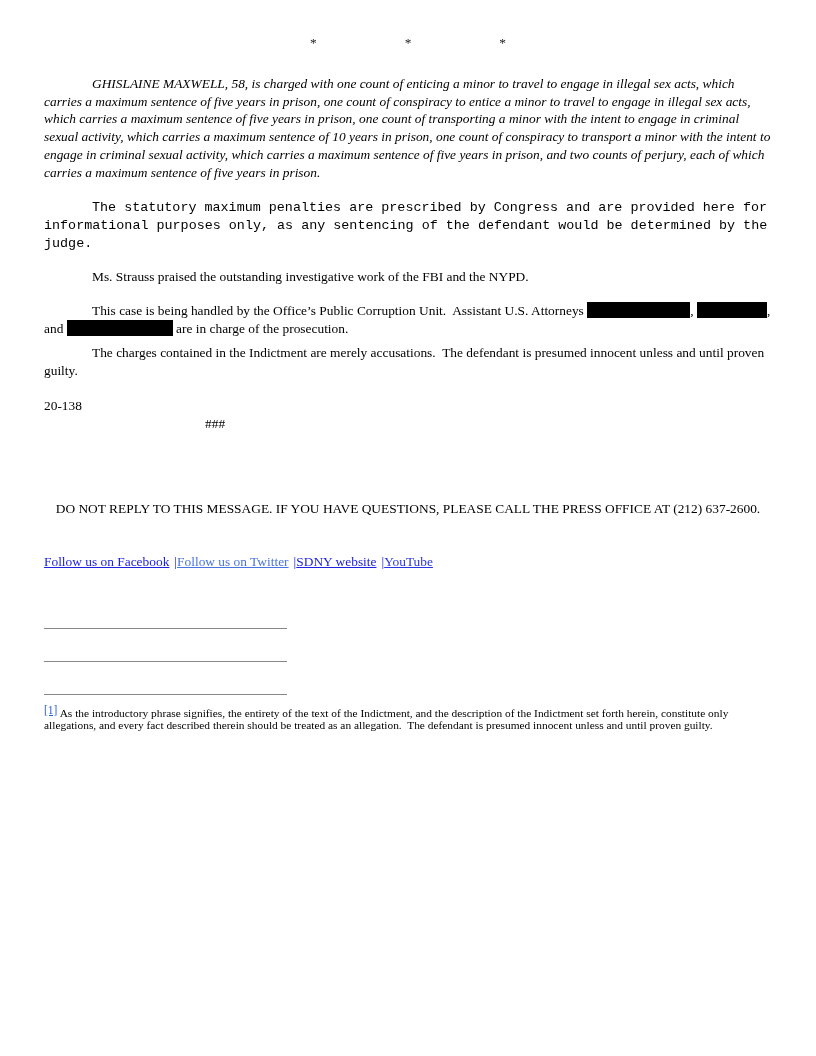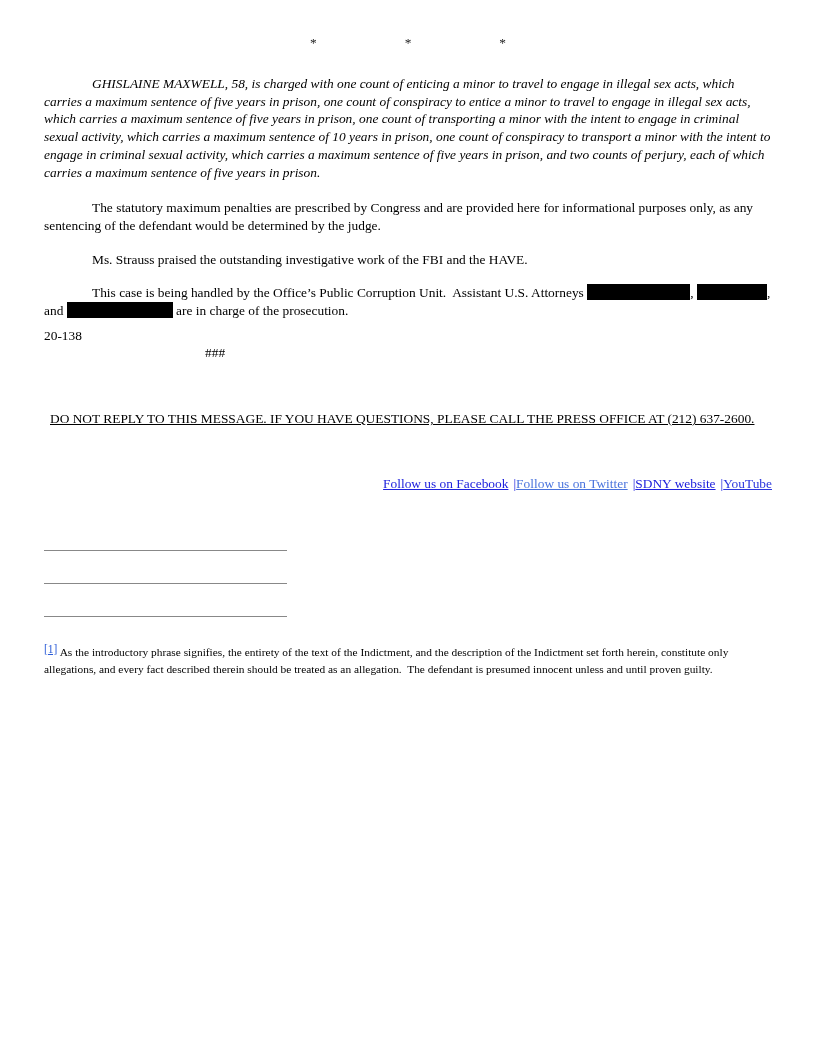--- a/index.html
+++ b/index.html
@@ -25,62 +25,61 @@
     display: flex;
     justify-content: center;
     gap: 88px;
     color: #222222;
   }
   .para {
     white-space: pre-wrap;
     text-indent: 48px;
   }
   .p-charges   { margin-bottom: 18px; font-style: italic; }
-  .p-statutory { margin-bottom: 16px; }
+  .p-statutory { margin-bottom: 16px; font-family: Liberation Mono, monospace; }
   .p-praise    { margin-bottom: 16px; }
   .p-handling  { margin-bottom: 7px; }
   .p-accusations { margin-bottom: 17px; }
   .case-number { text-indent: 0; }
   .end-marker-row { padding-left: 161px; }
   .redact {
     display: inline-block;
     height: 16px;
     background: #000000;
     vertical-align: -3px;
   }
   .notice {
-    margin-top: 48px;
-    text-align: left;
+    margin-top: 68px;
+    text-align: center;
     white-space: pre-wrap;
     padding: 0 6px;
-    text-decoration: underline;
   }
   .links-row {
-    margin-top: 47px;
-    text-align: right;
+    margin-top: 35px;
+    text-align: left;
   }
   .links-row a {
     text-decoration: underline;
     cursor: pointer;
   }
   .pipe {
     color: #1f22dd;
     margin-left: 5px;
   }
   .sig-line {
     width: 243px;
     border-top: 1px solid #888888;
     height: 0;
   }
   .sig-line.first { margin-top: 57px; }
   .sig-line.next  { margin-top: 32px; }
   .footnote {
-    margin-top: 24px;
+    margin-top: 9px;
     font-size: 11.4px;
-    line-height: 17px;
+    line-height: 12px;
     white-space: pre-wrap;
   }
   .footnote-marker {
     color: #2a5bd7;
     text-decoration: underline;
     vertical-align: 3px;
     font-size: 11.5px;
     cursor: pointer;
   }
 </style>
@@ -92,24 +91,25 @@
   <div class="stars-row">
     <span>*</span>
     <span>*</span>
     <span>*</span>
   </div>
 
   <div class="para p-charges">GHISLAINE MAXWELL, 58, is charged with one count of enticing a minor to travel to engage in illegal sex acts, which carries a maximum sentence of five years in prison, one count of conspiracy to entice a minor to travel to engage in illegal sex acts, which carries a maximum sentence of five years in prison, one count of transporting a minor with the intent to engage in criminal sexual activity, which carries a maximum sentence of 10 years in prison, one count of conspiracy to transport a minor with the intent to engage in criminal sexual activity, which carries a maximum sentence of five years in prison, and two counts of perjury, each of which carries a maximum sentence of five years in prison.</div>
 
   <div class="para p-statutory">The statutory maximum penalties are prescribed by Congress and are provided here for informational purposes only, as any sentencing of the defendant would be determined by the judge.</div>
 
-  <div class="para p-praise">Ms. Strauss praised the outstanding investigative work of the FBI and the HAVE.</div>
+  <div class="para p-praise">Ms. Strauss praised the outstanding investigative work of the FBI and the NYPD.</div>
 
   <div class="para p-handling"><span>This case is being handled by the Office’s Public Corruption Unit.  Assistant U.S. Attorneys </span><span class="redact" style="width:30px"></span><span class="redact" style="width:73px"></span><span>, </span><span class="redact" style="width:70px"></span><span>, and </span><span class="redact" style="width:106px"></span><span> are in charge of the prosecution.</span></div>
 
+  <div class="para p-accusations">The charges contained in the Indictment are merely accusations.  The defendant is presumed innocent unless and until proven guilty.</div>
 
   <div class="para case-number">20-138</div>
 
   <div class="end-marker-row">
     <span>###</span>
   </div>
 
   <div class="notice">DO NOT REPLY TO THIS MESSAGE. IF YOU HAVE QUESTIONS, PLEASE CALL THE PRESS OFFICE AT (212) 637-2600.</div>
 
   <div class="links-row"><a style="color:#1f22dd">Follow us on Facebook</a><span class="pipe">|</span><a style="color:#4a74dd">Follow us on Twitter</a><span class="pipe">|</span><a style="color:#1f22dd">SDNY website</a><span class="pipe">|</span><a style="color:#2a35dd">YouTube</a></div>

